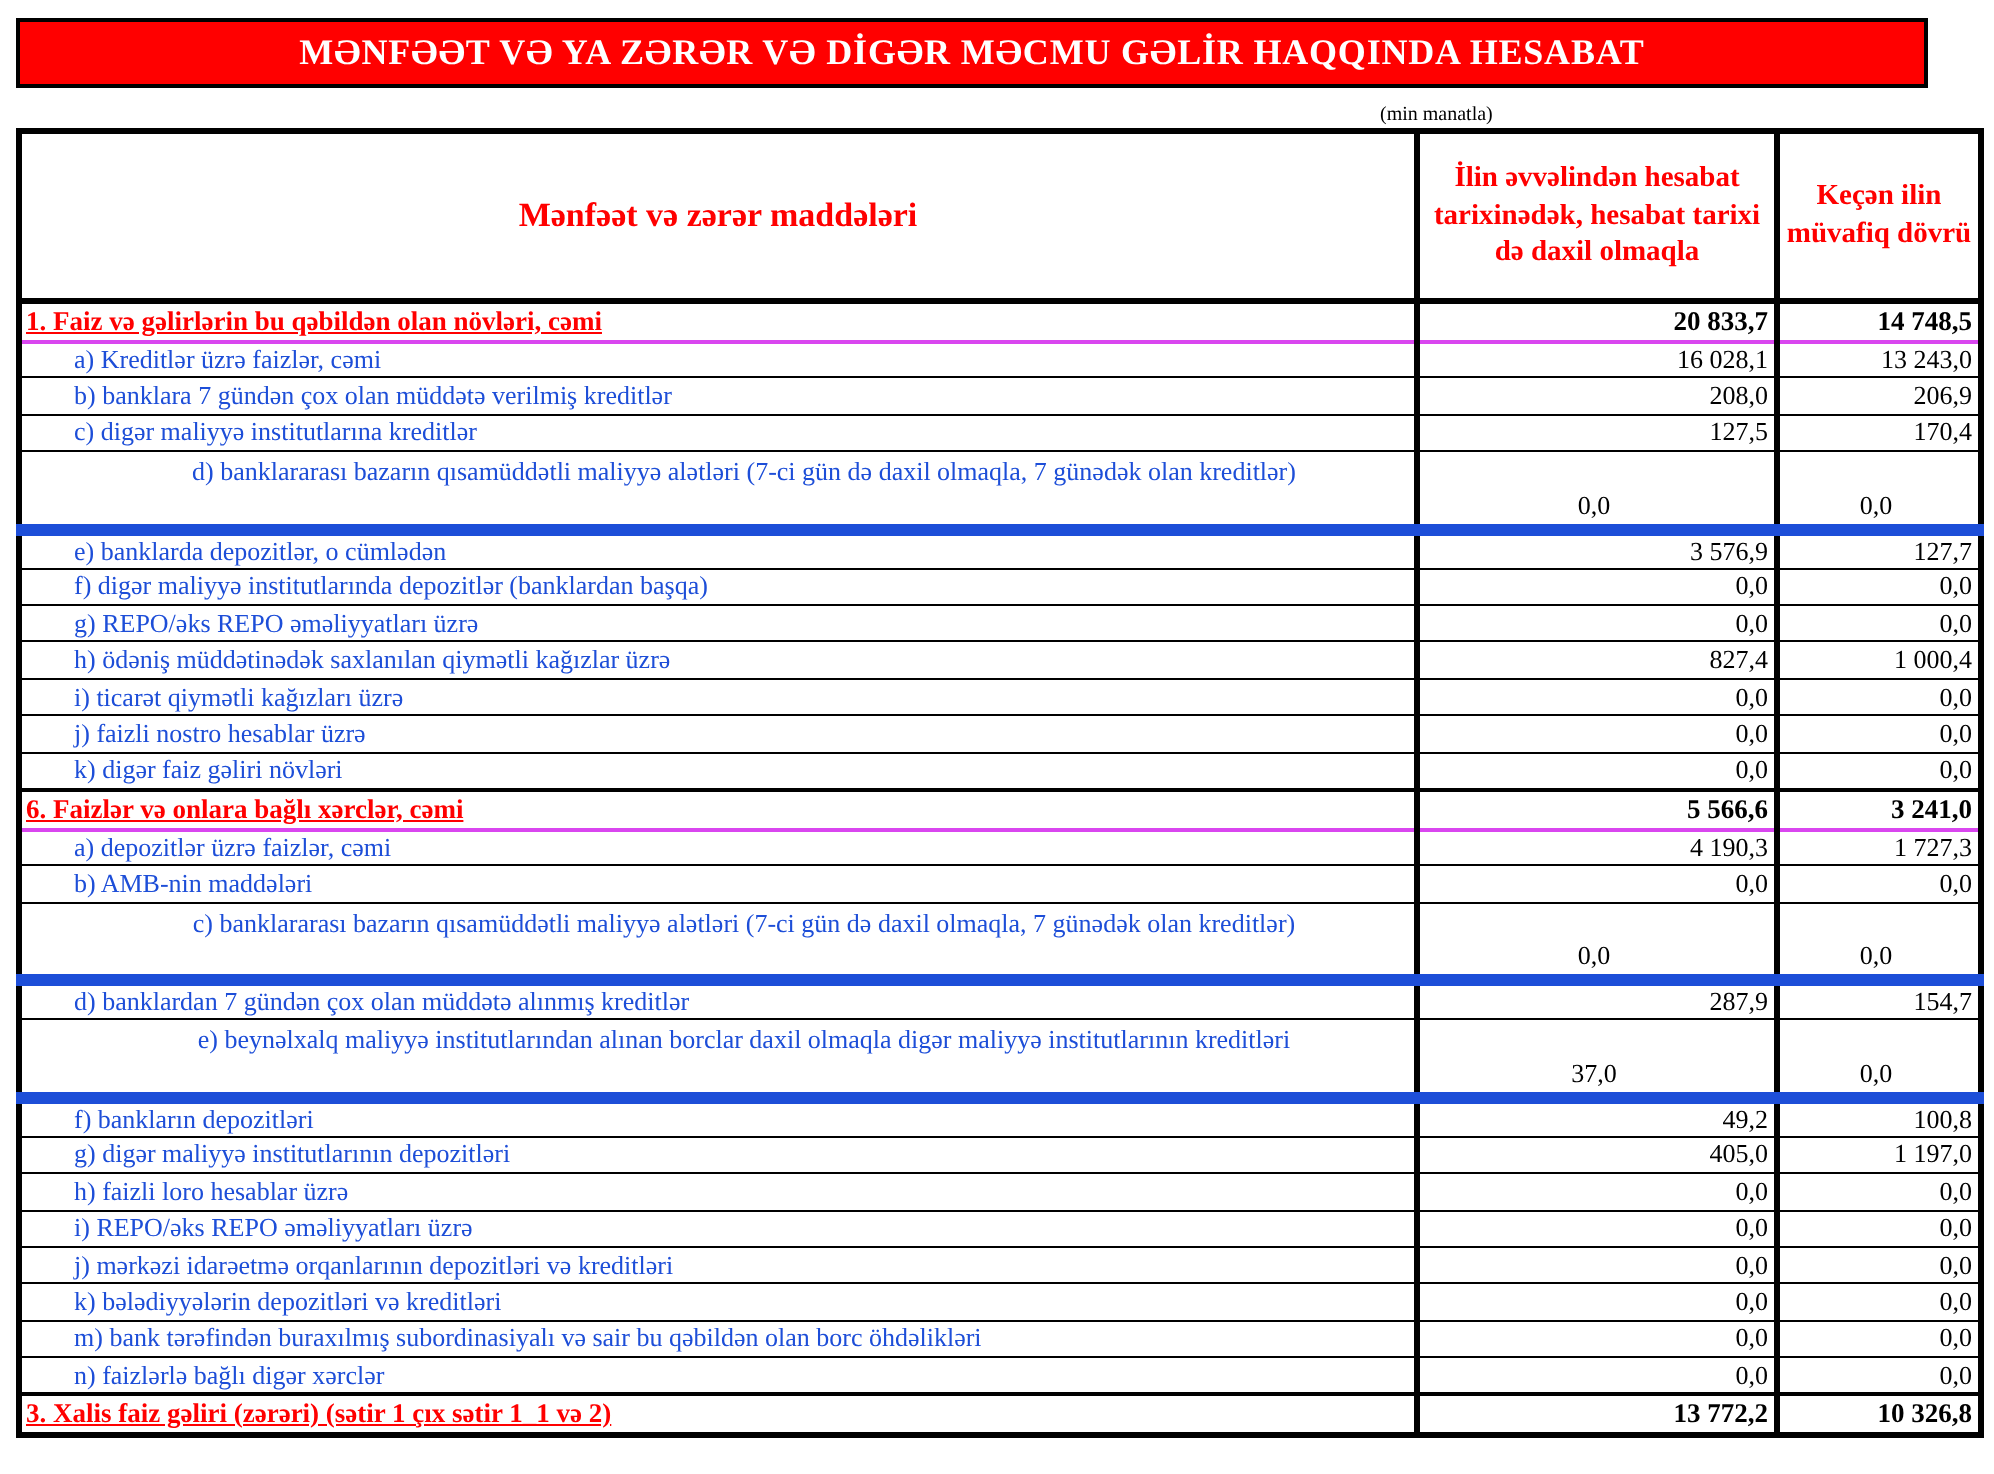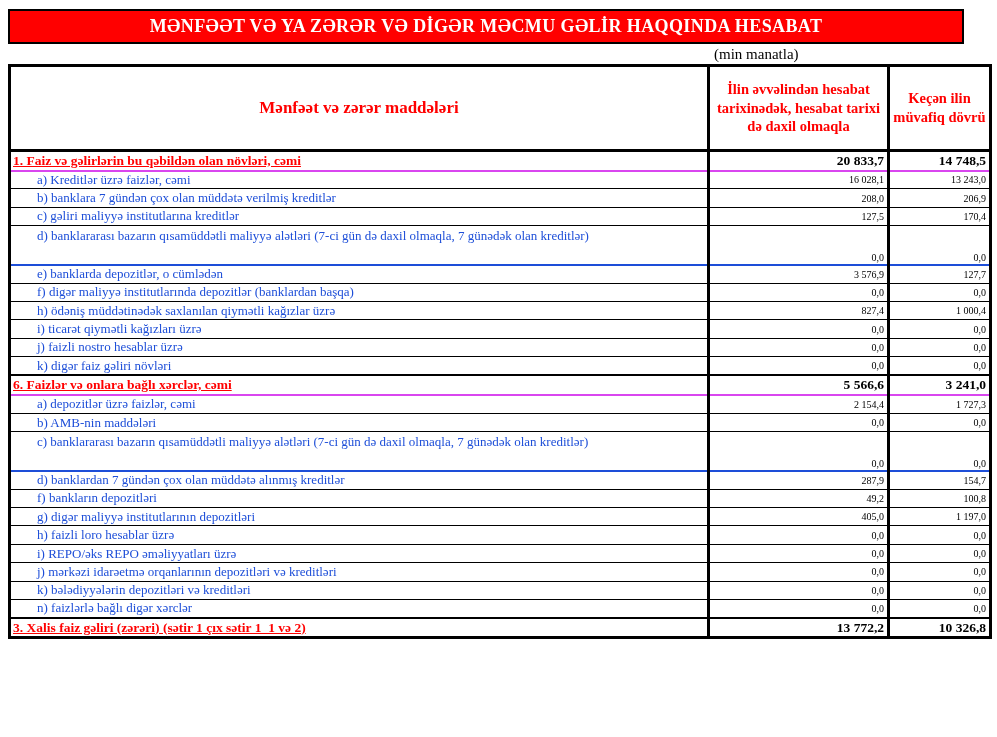--- a/index.html
+++ b/index.html
@@ -22,22 +22,22 @@
     color: #ffffff;
     font-weight: bold;
     font-size: 18px;
     letter-spacing: 0.4px;
     white-space: nowrap;
   }
 
   
   .unit-note-row { position: relative; height: 20px; }
   .unit-note-row .unit-note {
-    position: absolute; left: 706px; bottom: 1px;
-    font-size: 15px; color: #000000;
+    position: absolute; left: 682px; bottom: 1px;
+    font-size: 10px; color: #000000;
   }
 
   
   table.report {
     width: 981px;
     border-collapse: collapse;
     table-layout: fixed;
     border: 3px solid #000000;
   }
   col.c1 { width: 699px; }
@@ -60,32 +60,32 @@
   thead th.h-period, thead th.h-prev { border-left: 3px solid #000000; }
 
   td.c-label {
     font-size: 13px;
     color: #1d4ed8;
     padding-left: 26px;
     vertical-align: middle;
     white-space: nowrap;
   }
   td.c-num {
-    font-size: 10px;
+    font-size: 13px;
     color: #000000;
     text-align: right;
     padding-right: 3px;
     vertical-align: middle;
     border-left: 3px solid #000000;
     white-space: nowrap;
   }
 
   tr.row-sub td     { height: 18.4px; }
   tr.row-section td { height: 20px; border-top: 2px solid #000000; border-bottom: 2px solid #d946ef; }
-  tr.row-tall td    { height: 39px; border-bottom: 2px solid #1d4ed8; }
+  tr.row-tall td    { height: 39px; border-bottom: 6px solid #1d4ed8; text-align: center; }
 
   tr.row-section td.c-label {
     color: #ff0000;
     font-weight: bold;
     font-size: 13.5px;
     text-decoration: underline;
     padding-left: 2px;
   }
   tr.row-section td.c-num { font-weight: bold; font-size: 13.5px; }
 
@@ -128,36 +128,41 @@
           <td class="c-label">a) Kreditlər üzrə faizlər, cəmi</td>
           <td class="c-num">16 028,1</td>
           <td class="c-num">13 243,0</td>
         </tr>
         <tr class="row-sub">
           <td class="c-label">b) banklara 7 gündən çox olan müddətə verilmiş kreditlər</td>
           <td class="c-num">208,0</td>
           <td class="c-num">206,9</td>
         </tr>
         <tr class="row-sub">
-          <td class="c-label">c) gəliri maliyyə institutlarına kreditlər</td>
+          <td class="c-label">c) digər maliyyə institutlarına kreditlər</td>
           <td class="c-num">127,5</td>
           <td class="c-num">170,4</td>
         </tr>
         <tr class="row-tall">
           <td class="c-label">d) banklararası bazarın qısamüddətli maliyyə alətləri (7-ci gün də daxil olmaqla, 7 günədək olan kreditlər)</td>
           <td class="c-num">0,0</td>
           <td class="c-num">0,0</td>
         </tr>
         <tr class="row-sub">
           <td class="c-label">e) banklarda depozitlər, o cümlədən</td>
           <td class="c-num">3 576,9</td>
           <td class="c-num">127,7</td>
         </tr>
         <tr class="row-sub">
           <td class="c-label">f) digər maliyyə institutlarında depozitlər (banklardan başqa)</td>
+          <td class="c-num">0,0</td>
+          <td class="c-num">0,0</td>
+        </tr>
+        <tr class="row-sub">
+          <td class="c-label">g) REPO/əks REPO əməliyyatları üzrə</td>
           <td class="c-num">0,0</td>
           <td class="c-num">0,0</td>
         </tr>
         <tr class="row-sub">
           <td class="c-label">h) ödəniş müddətinədək saxlanılan qiymətli kağızlar üzrə</td>
           <td class="c-num">827,4</td>
           <td class="c-num">1 000,4</td>
         </tr>
         <tr class="row-sub">
           <td class="c-label">i) ticarət qiymətli kağızları üzrə</td>
@@ -174,38 +179,43 @@
           <td class="c-num">0,0</td>
           <td class="c-num">0,0</td>
         </tr>
         <tr class="row-section">
           <td class="c-label">6. Faizlər və onlara bağlı xərclər, cəmi</td>
           <td class="c-num">5 566,6</td>
           <td class="c-num">3 241,0</td>
         </tr>
         <tr class="row-sub">
           <td class="c-label">a) depozitlər üzrə faizlər, cəmi</td>
-          <td class="c-num">2 154,4</td>
+          <td class="c-num">4 190,3</td>
           <td class="c-num">1 727,3</td>
         </tr>
         <tr class="row-sub">
           <td class="c-label">b) AMB-nin maddələri</td>
           <td class="c-num">0,0</td>
           <td class="c-num">0,0</td>
         </tr>
         <tr class="row-tall">
           <td class="c-label">c) banklararası bazarın qısamüddətli maliyyə alətləri (7-ci gün də daxil olmaqla, 7 günədək olan kreditlər)</td>
           <td class="c-num">0,0</td>
           <td class="c-num">0,0</td>
         </tr>
         <tr class="row-sub">
           <td class="c-label">d) banklardan 7 gündən çox olan müddətə alınmış kreditlər</td>
           <td class="c-num">287,9</td>
           <td class="c-num">154,7</td>
         </tr>
+        <tr class="row-tall">
+          <td class="c-label">e) beynəlxalq maliyyə institutlarından alınan borclar daxil olmaqla digər maliyyə institutlarının kreditləri</td>
+          <td class="c-num">37,0</td>
+          <td class="c-num">0,0</td>
+        </tr>
         <tr class="row-sub">
           <td class="c-label">f) bankların depozitləri</td>
           <td class="c-num">49,2</td>
           <td class="c-num">100,8</td>
         </tr>
         <tr class="row-sub">
           <td class="c-label">g) digər maliyyə institutlarının depozitləri</td>
           <td class="c-num">405,0</td>
           <td class="c-num">1 197,0</td>
         </tr>
@@ -219,20 +229,25 @@
           <td class="c-num">0,0</td>
           <td class="c-num">0,0</td>
         </tr>
         <tr class="row-sub">
           <td class="c-label">j) mərkəzi idarəetmə orqanlarının depozitləri və kreditləri</td>
           <td class="c-num">0,0</td>
           <td class="c-num">0,0</td>
         </tr>
         <tr class="row-sub">
           <td class="c-label">k) bələdiyyələrin depozitləri və kreditləri</td>
+          <td class="c-num">0,0</td>
+          <td class="c-num">0,0</td>
+        </tr>
+        <tr class="row-sub">
+          <td class="c-label">m) bank tərəfindən buraxılmış subordinasiyalı və sair bu qəbildən olan borc öhdəlikləri</td>
           <td class="c-num">0,0</td>
           <td class="c-num">0,0</td>
         </tr>
         <tr class="row-sub">
           <td class="c-label">n) faizlərlə bağlı digər xərclər</td>
           <td class="c-num">0,0</td>
           <td class="c-num">0,0</td>
         </tr>
         <tr class="row-section">
           <td class="c-label">3. Xalis faiz gəliri (zərəri) (sətir 1 çıx sətir 1_1 və 2)</td>

